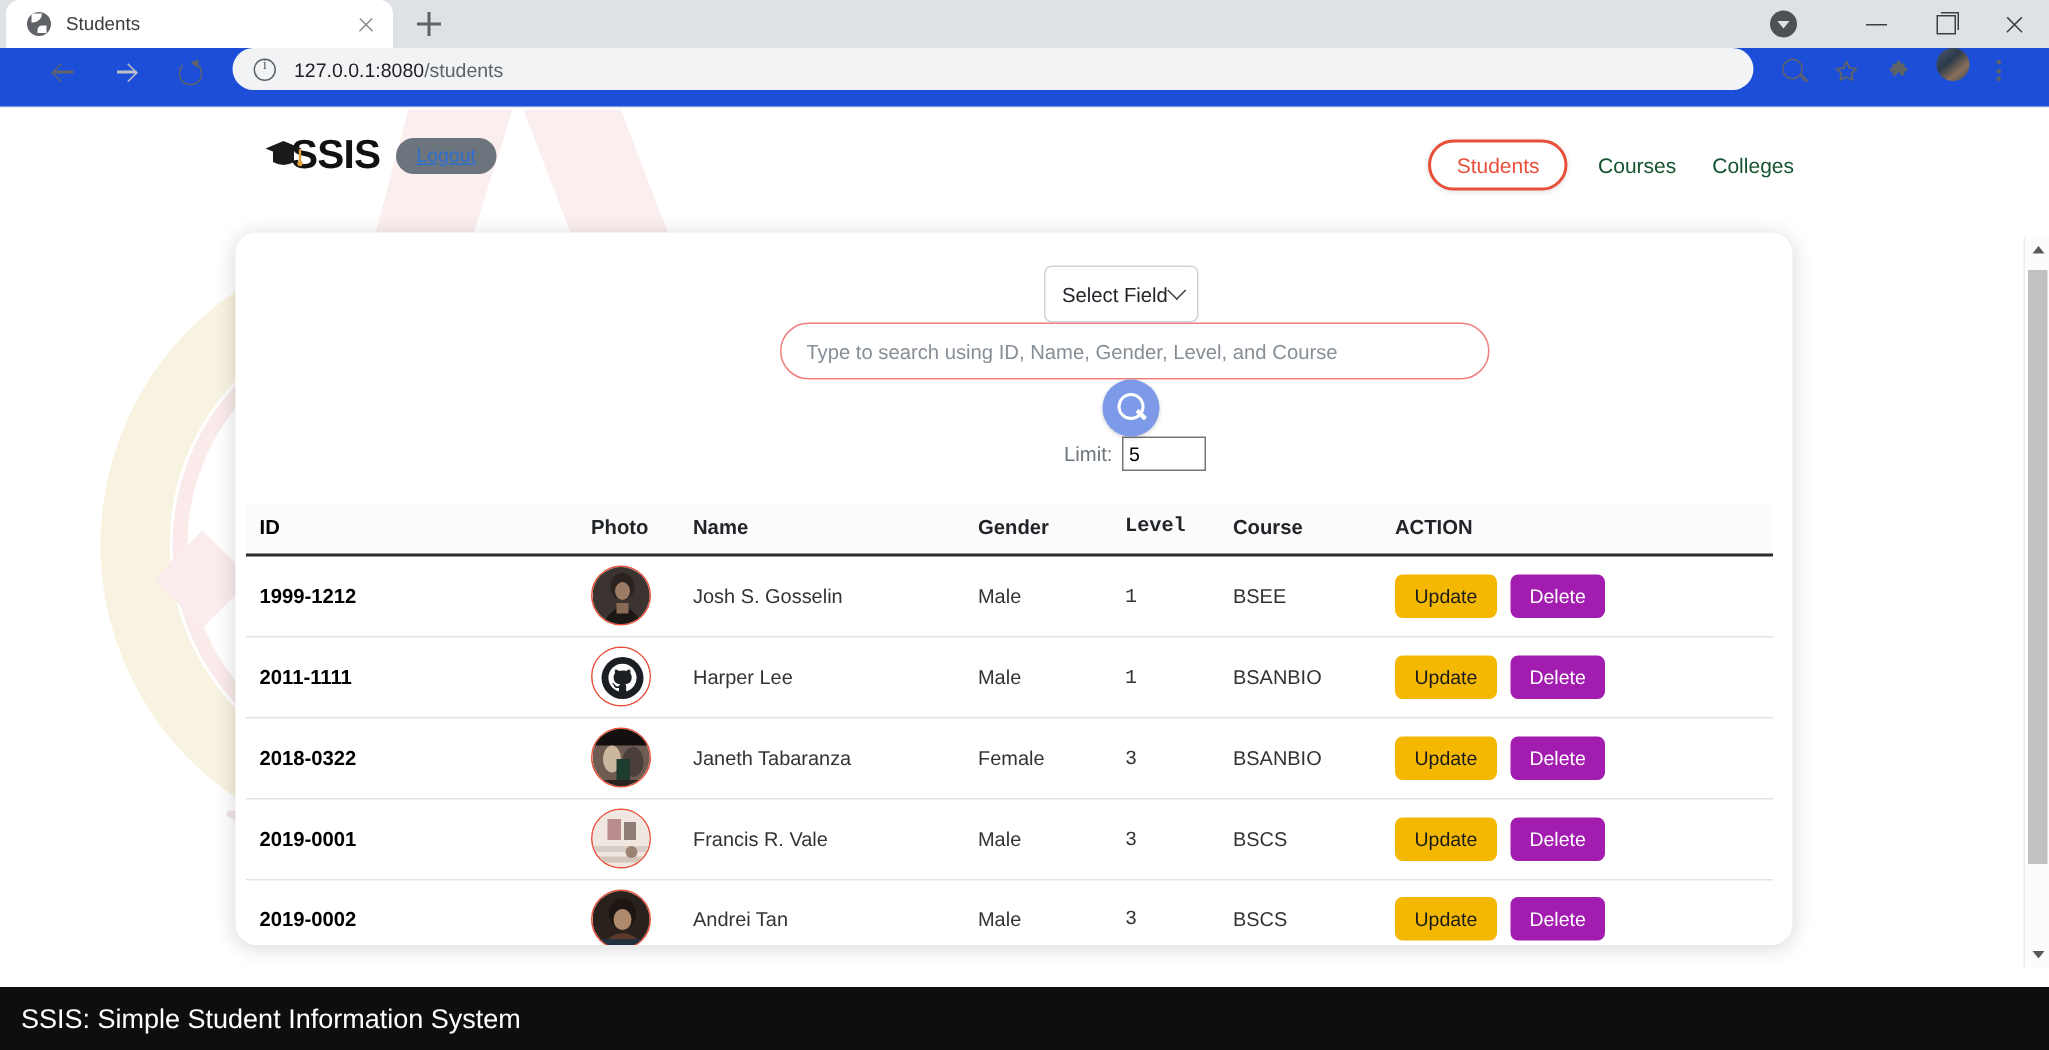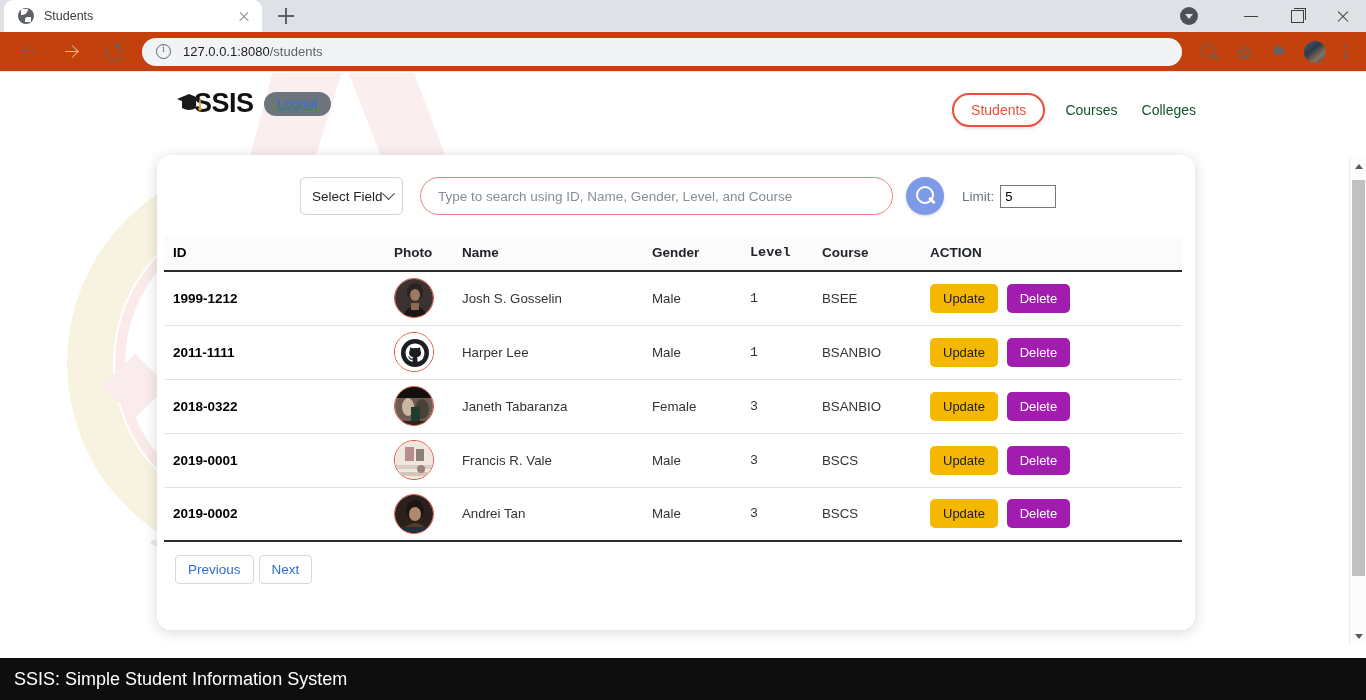--- a/index.html
+++ b/index.html
@@ -89,22 +89,22 @@
     border-bottom: none; border-left: none;
   }
   .wc.close::before, .wc.close::after {
     content:""; position:absolute; left:16px; top:15.5px;
     width:14px; height:1.3px; background:#3c4043;
   }
   .wc.close::before { transform: rotate(45deg); }
   .wc.close::after  { transform: rotate(-45deg); }
 
   .toolbar {
-    height: 40px; background: #c2410c;
-    display: flex; align-items: center; padding: 0 8px;
+    height: 40px; background: #1d4ed8;
+    display: flex; align-items: flex-start; padding: 0 21px;
     border-bottom: 1px solid #e8eaed;
   }
   .navbtn {
     width: 32px; height: 32px; margin: 0 5px; position: relative; cursor:pointer;
   }
   .arrow-left::before, .arrow-right::before {
     content:""; position:absolute; left:10px; top:15px;
     width:13px; height:1.6px; background:#5f6368;
   }
   .arrow-left::after {
@@ -229,21 +229,21 @@
     display: flex; align-items: center; justify-content: center;
     gap: 14px; padding-top: 22px;
   }
   .card-title .t {
     font-size: 21px; color: #546070; font-weight: 400;
     font-family: "Liberation Sans", sans-serif;
   }
   .addperson { width: 44px; height: 40px; position: relative; }
 
   .controls {
-    display: flex; align-items: center; padding: 22px 0 0 143px; gap: 0;
+    display: flex; align-items: center; padding: 22px 0 0 143px; gap: 0; flex-direction: column;
   }
   .select-field {
     width: 103px; height: 38px; border: 1px solid #ced4da; border-radius: 5px;
     display: flex; align-items: center; justify-content: space-between;
     padding: 0 9px 0 11px; font-size: 13.5px; color: #212529;
     background: #fff; cursor: pointer;
   }
   .chev { width: 9px; height: 9px; border-right: 1.6px solid #3c4043; border-bottom: 1.6px solid #3c4043;
           transform: rotate(45deg) translate(-2px,-2px); }
   .search-input {

